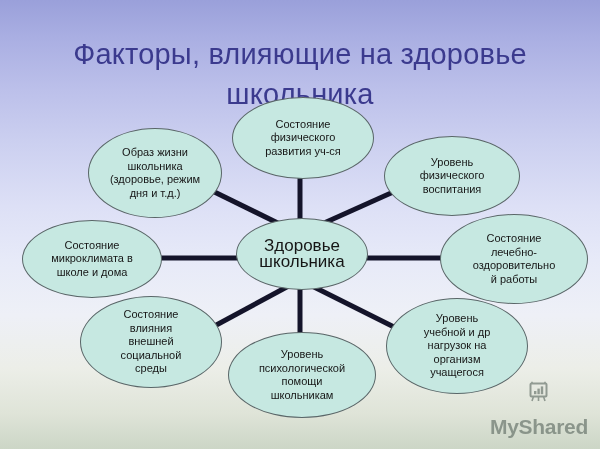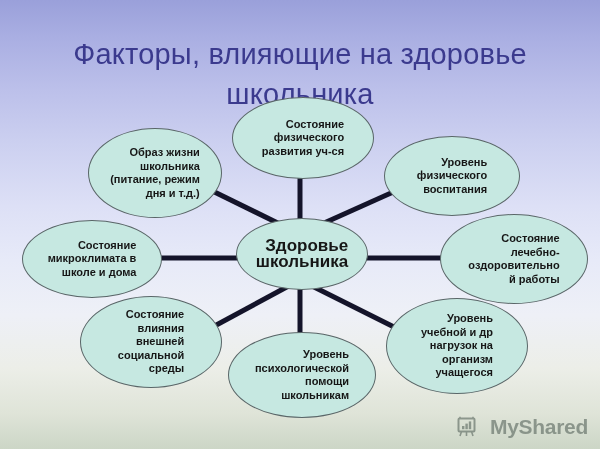--- a/index.html
+++ b/index.html
@@ -60,43 +60,43 @@
   
   .node {
     position: absolute;
     box-sizing: border-box;
     border-radius: 50%;
     background: #c6e8e1;
     border: 1.3px solid #5a6668;
     display: flex;
     align-items: center;
     justify-content: center;
-    text-align: right;
+    text-align: center;
     color: #161616;
     font-size: 11px;
     line-height: 13.5px;
     white-space: pre-line;
     padding: 0 10px;
-    font-weight: bold;
   }
   .node.center {
     font-size: 17px;
     line-height: 16px;
   }
   .node .label { display: block; }
 
   
   #watermark {
     position: absolute;
     right: 12px;
     bottom: 10px;
     display: flex;
     align-items: center;
     gap: 11px;
     opacity: 0.55;
+    flex-direction: column;
   }
   #watermark .wm-text {
     color: #4c5a52;
     font-size: 21px;
     font-weight: 600;
     letter-spacing: -0.3px;
   }
   #watermark svg { display: block; }
 </style>
 </head>
@@ -120,21 +120,21 @@
 
   <div class="node" style="left:232px; top:97px; width:142px; height:82px;">
     <span class="label">Состояние
 физического
 развития уч-ся</span>
   </div>
 
   <div class="node" style="left:88px; top:128px; width:134px; height:90px;">
     <span class="label">Образ жизни
 школьника
-(питание, режим
+(здоровье, режим
 дня  и т.д.)</span>
   </div>
 
   <div class="node" style="left:384px; top:136px; width:136px; height:80px;">
     <span class="label">Уровень
 физического
 воспитания</span>
   </div>
 
   <div class="node" style="left:22px; top:220px; width:140px; height:78px;">

